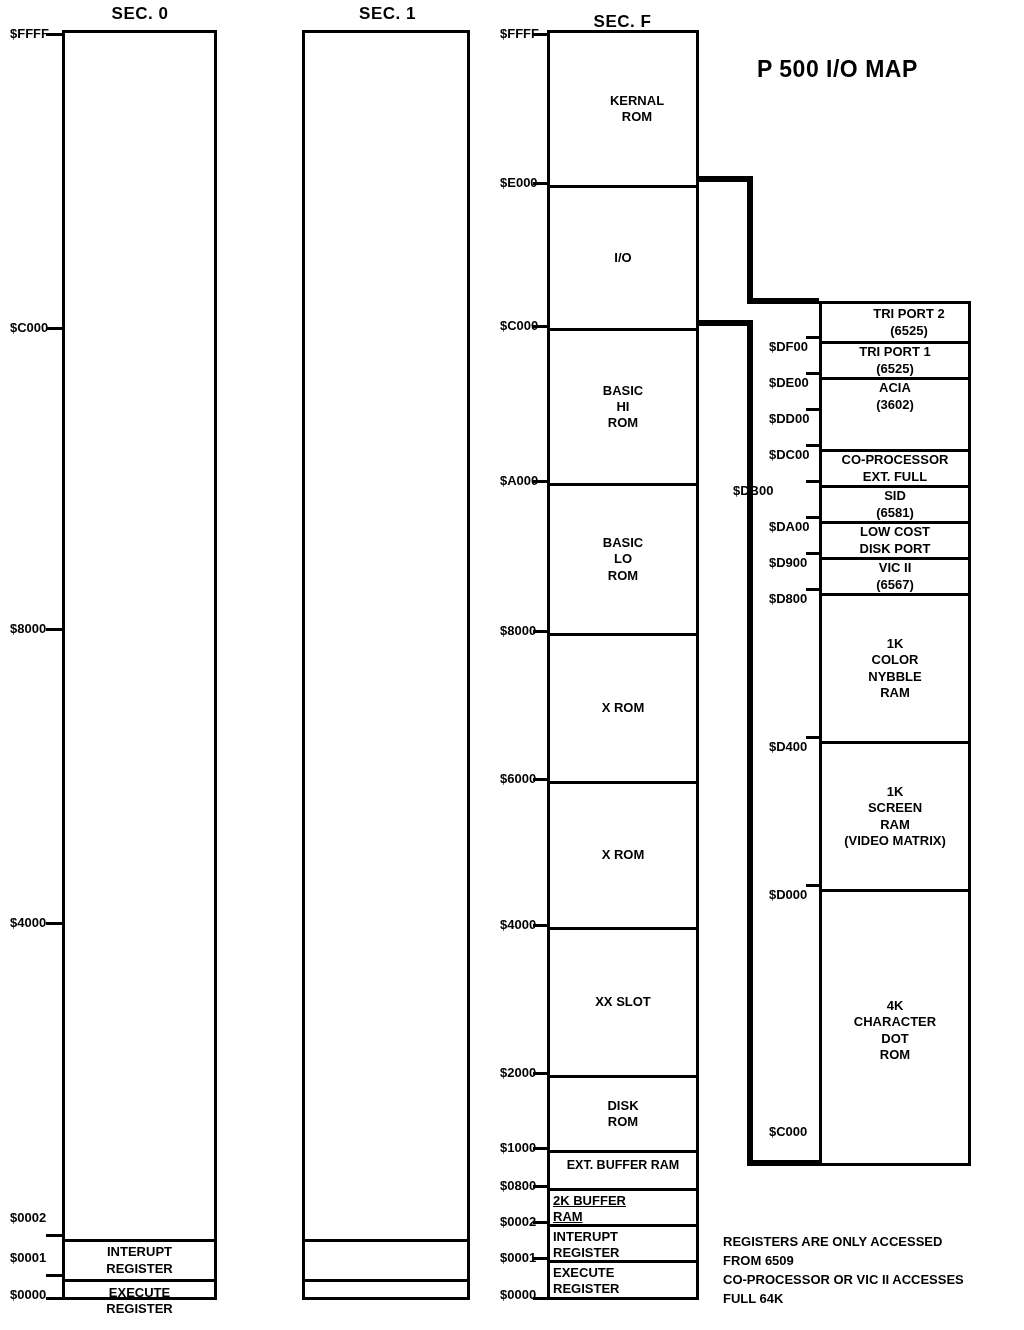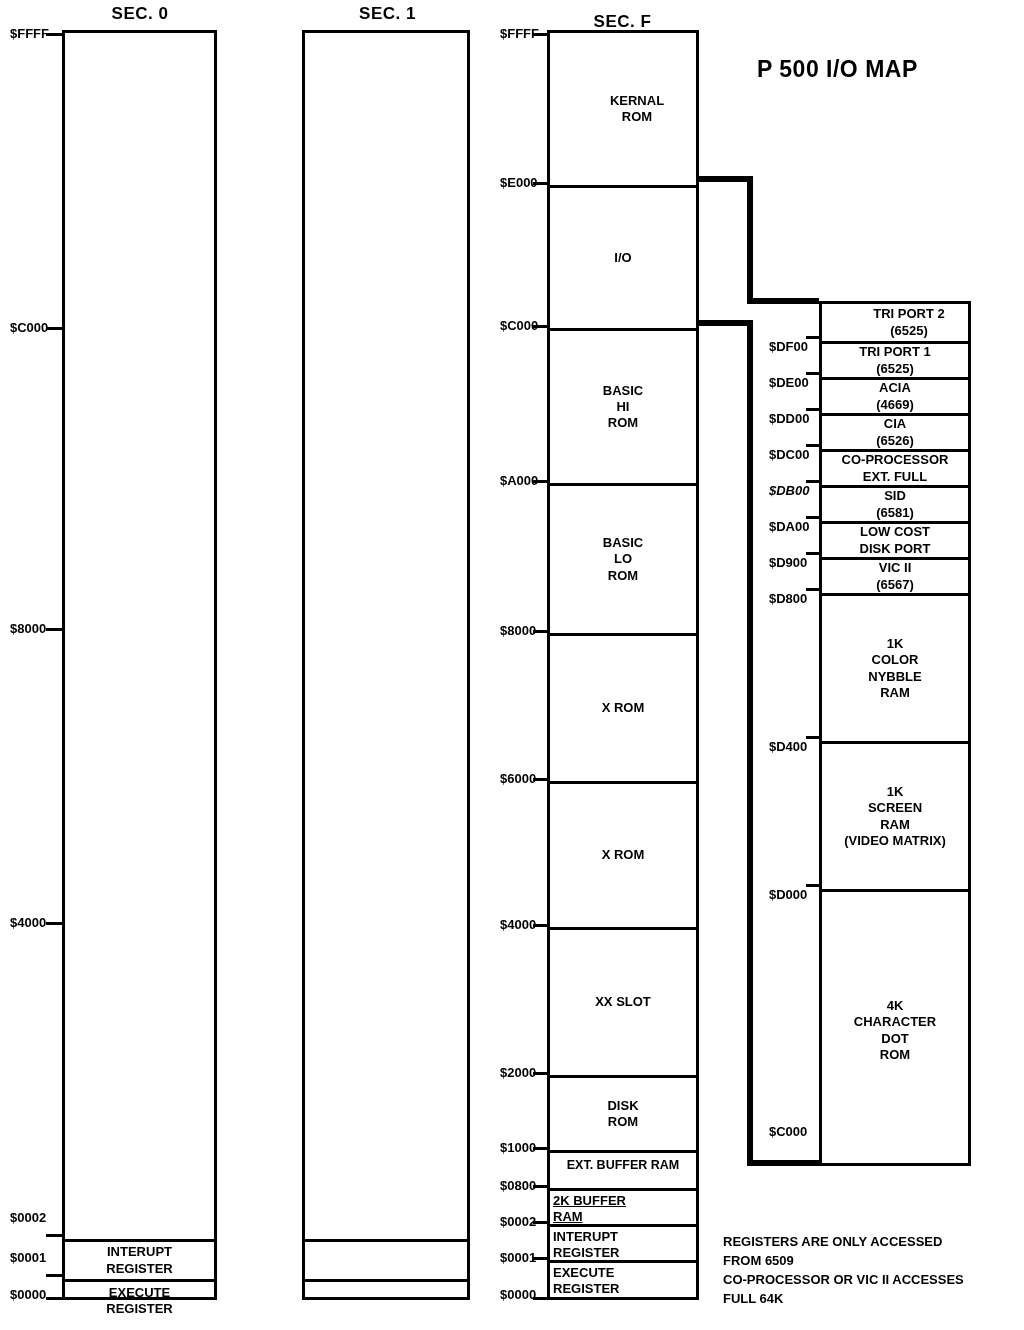--- a/index.html
+++ b/index.html
@@ -242,27 +242,21 @@
     </div>
     <div class="seg" style="left:-3px; top:37px; width:152px; height:36px;">
       <div class="seg-inner">
         <span>TRI PORT 1</span>
         <span>(6525)</span>
       </div>
     </div>
     <div class="seg" style="left:-3px; top:73px; width:152px; height:36px;">
       <div class="seg-inner">
         <span>ACIA</span>
-        <span>(4669)</span>
-      </div>
-    </div>
-    <div class="seg" style="left:-3px; top:109px; width:152px; height:36px;">
-      <div class="seg-inner">
-        <span>CIA</span>
-        <span>(6526)</span>
+        <span>(3602)</span>
       </div>
     </div>
     <div class="seg" style="left:-3px; top:145px; width:152px; height:36px;">
       <div class="seg-inner">
         <span>CO-PROCESSOR</span>
         <span>EXT. FULL</span>
       </div>
     </div>
     <div class="seg" style="left:-3px; top:181px; width:152px; height:36px;">
       <div class="seg-inner">
@@ -309,21 +303,21 @@
   </div>
 
   <div class="addr" style="left:769px; top:339px;">$DF00</div>
   <div class="tick" style="left:806px; top:336px; width:16px;"></div>
   <div class="addr" style="left:769px; top:375px;">$DE00</div>
   <div class="tick" style="left:806px; top:372px; width:16px;"></div>
   <div class="addr" style="left:769px; top:411px;">$DD00</div>
   <div class="tick" style="left:806px; top:408px; width:16px;"></div>
   <div class="addr" style="left:769px; top:447px;">$DC00</div>
   <div class="tick" style="left:806px; top:444px; width:16px;"></div>
-  <div class="addr" style="left:769px; top:483px;font-style:italic;">$DB00</div>
+  <div class="addr" style="left:733px; top:483px;">$DB00</div>
   <div class="tick" style="left:806px; top:480px; width:16px;"></div>
   <div class="addr" style="left:769px; top:519px;">$DA00</div>
   <div class="tick" style="left:806px; top:516px; width:16px;"></div>
   <div class="addr" style="left:769px; top:555px;">$D900</div>
   <div class="tick" style="left:806px; top:552px; width:16px;"></div>
   <div class="addr" style="left:769px; top:591px;">$D800</div>
   <div class="tick" style="left:806px; top:588px; width:16px;"></div>
   <div class="addr" style="left:769px; top:739px;">$D400</div>
   <div class="tick" style="left:806px; top:736px; width:16px;"></div>
   <div class="addr" style="left:769px; top:887px;">$D000</div>

